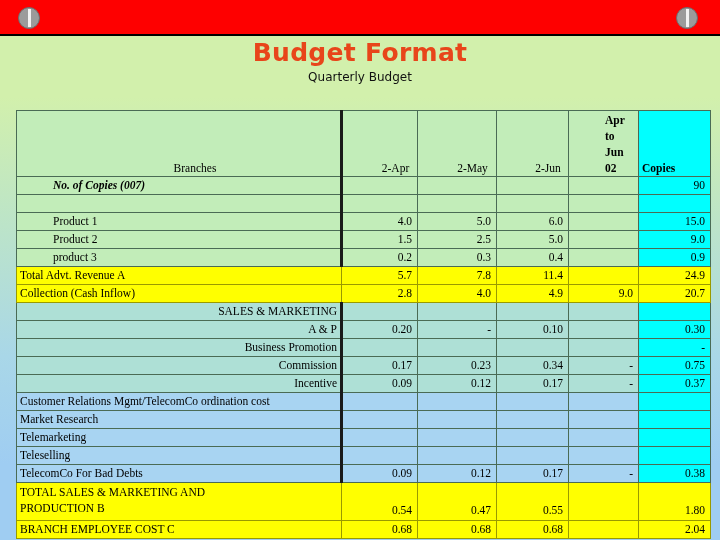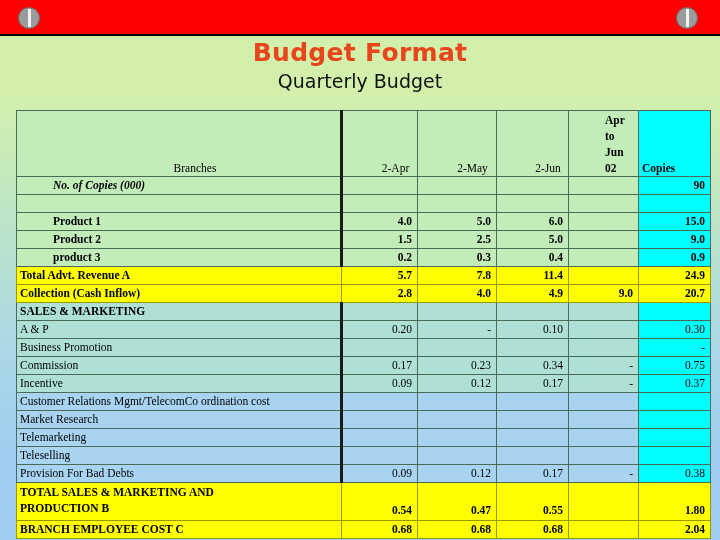--- a/index.html
+++ b/index.html
@@ -30,21 +30,21 @@
 
   
   #title{
     position:absolute;left:0;top:38px;width:720px;text-align:center;
     font-family:"DejaVu Sans", sans-serif;
     font-weight:bold;font-size:25px;color:#e8451a;letter-spacing:.3px;
   }
   #subtitle{
     position:absolute;left:0;top:70px;width:720px;text-align:center;
     font-family:"DejaVu Sans", sans-serif;
-    font-weight:normal;font-size:19px;color:#111;
+    font-weight:normal;font-size:12px;color:#111;
   }
 
   
   #tblwrap{position:absolute;left:16px;top:110px;width:694px;}
   table{
     border-collapse:collapse;width:694px;table-layout:fixed;
     font-family:"Liberation Serif", serif;font-size:11.5px;color:#000;
   }
   td{
     border:1px solid #4a6b55;
@@ -56,27 +56,27 @@
 
   
   col.c0{width:325px;} col.c1{width:76px;} col.c2{width:79px;}
   col.c3{width:72px;} col.c4{width:70px;} col.c5{width:72px;}
 
   
   .sep{border-left:3px solid #1a1a1a;}
 
   
   .bg-green{background:#c2edb9;padding-left:36px;}
-  .bg-teal{background:#aee0d6;}
+  .bg-teal{background:#aee0d6;text-align:right;}
   .bg-blue{background:#a8d4f2;}
   .bg-yellow{background:#ffff00;}
   .bg-cyan{background:#00ffff;}
 
   
-  .b{font-weight:bold;margin-left:24px;}
+  .b{font-weight:normal;margin-left:24px;}
   .i{font-style:italic;font-weight:bold;}
   .hdr{font-weight:normal;text-align:center;}
   .hdrL{font-weight:bold;text-align:left;}
   .tall{height:44px;line-height:normal;vertical-align:bottom;padding-bottom:2px;}
   .two{height:34px;line-height:16px;white-space:normal;vertical-align:top;padding-top:1px;}
   .botnum{vertical-align:bottom;padding-bottom:2px;}
   .gold{border:1px solid #9a9a00;}
 </style>
 </head>
 <body>
@@ -106,21 +106,21 @@
         <tr>
           <td class="bg-green hdr tall">Branches</td>
           <td class="bg-green hdr tall sep num">2-Apr</td>
           <td class="bg-green hdr tall num">2-May</td>
           <td class="bg-green hdr tall num">2-Jun</td>
           <td class="bg-green hdrL two">Apr to Jun 02</td>
           <td class="bg-cyan hdrL tall">Copies</td>
         </tr>
 
       <tr>
-            <td class="lbl bg-green i">No. of Copies (000)</td>
+            <td class="lbl bg-green i">No. of Copies (007)</td>
             <td class="num bg-green sep b"></td>
             <td class="num bg-green b"></td>
             <td class="num bg-green b"></td>
             <td class="num bg-green b"></td>
             <td class="num bg-cyan b">90</td>
           </tr>
           <tr>
             <td class="lbl bg-green"></td>
             <td class="num bg-green sep"></td>
             <td class="num bg-green"></td>
@@ -234,21 +234,21 @@
           </tr>
           <tr>
             <td class="lbl bg-blue">Teleselling</td>
             <td class="num bg-blue sep"></td>
             <td class="num bg-blue"></td>
             <td class="num bg-blue"></td>
             <td class="num bg-blue"></td>
             <td class="num bg-cyan"></td>
           </tr>
           <tr>
-            <td class="lbl bg-blue">Provision For Bad Debts</td>
+            <td class="lbl bg-blue">TelecomCo For Bad Debts</td>
             <td class="num bg-blue sep">0.09</td>
             <td class="num bg-blue">0.12</td>
             <td class="num bg-blue">0.17</td>
             <td class="num bg-blue">-</td>
             <td class="num bg-cyan">0.38</td>
           </tr>
           <tr>
             <td class="lbl bg-yellow gold two b">TOTAL SALES &amp; MARKETING AND<br>PRODUCTION  B</td>
             <td class="num bg-yellow gold sep two botnum b">0.54</td>
             <td class="num bg-yellow gold two botnum b">0.47</td>

